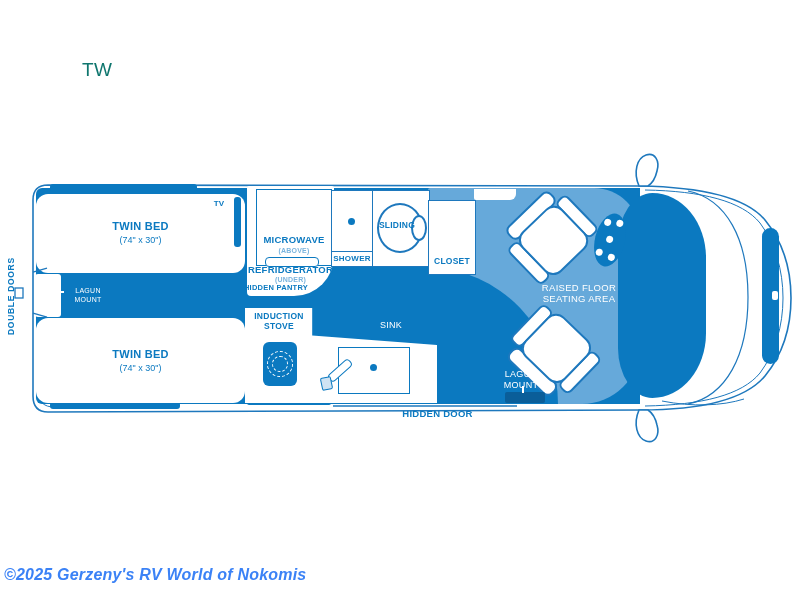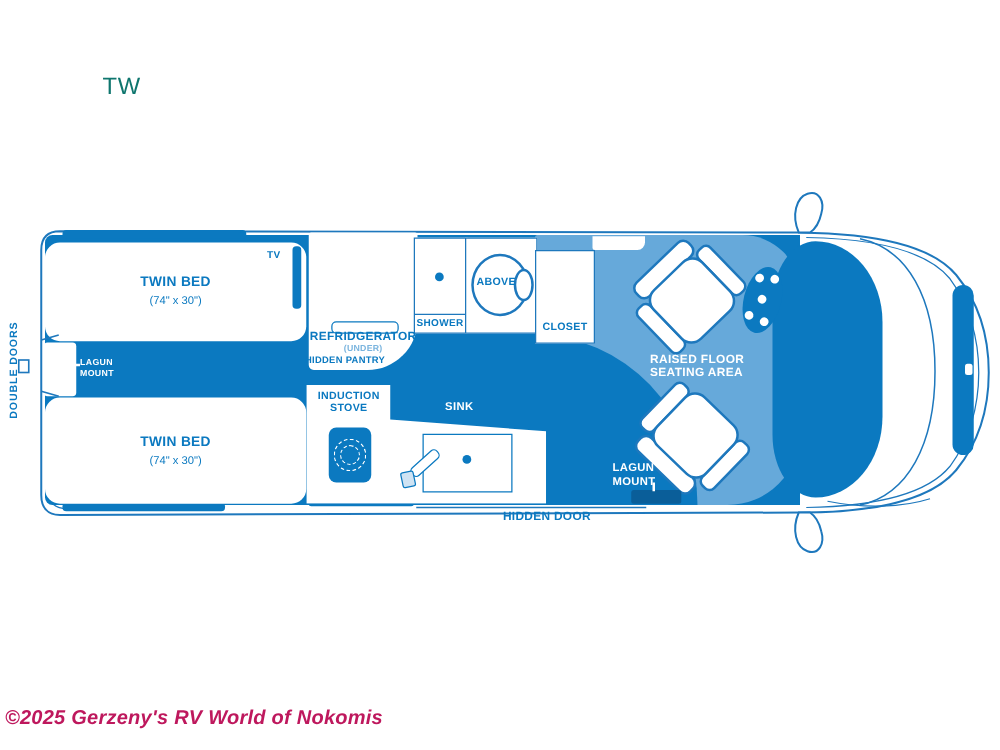--- a/index.html
+++ b/index.html
@@ -11,25 +11,25 @@
   svg.layer { position:absolute; left:0; top:0; pointer-events:none; }
   .z1{z-index:1}.z2{z-index:2}.z3{z-index:3}.z4{z-index:4}.z5{z-index:5}
   .z6{z-index:6}.z7{z-index:7}.z8{z-index:8}.z9{z-index:9}
 
   
   .bg-blue { background:#0b79c0; }
   .bg-light { background:#66a9da; }
 
   
   .lbl { color:#0b79c0; font-weight:700; letter-spacing:.25px; text-align:center; line-height:1.15; }
-  .lbl-w { color:#ffffff; font-weight:700; letter-spacing:.3px; line-height:1.2; }
+  .lbl-w { color:#ffffff; font-weight:400; letter-spacing:.3px; text-align:center; line-height:1.2; }
   .lbl-lt { color:#7ab4de; font-weight:700; letter-spacing:.2px; text-align:center; }
 
   .model-code { left:82px; top:59px; font-size:19px; color:#0f766e; letter-spacing:.5px; }
-  .watermark { left:4px; top:566px; font-size:16px; font-weight:700; font-style:italic; color:#be185d; letter-spacing:.2px; }
+  .watermark { left:4px; top:566px; font-size:16px; font-weight:700; font-style:italic; color:#3b82f6; letter-spacing:.2px; }
 
   .v-label {
     left:3px; top:240px; width:15px; height:112px;
     writing-mode:vertical-rl; transform:rotate(180deg);
     font-size:8.5px; font-weight:700; color:#0b79c0; letter-spacing:.7px;
     display:flex; align-items:center; justify-content:center;
   }
 
   
   .floor { left:36px; top:188px; width:604px; height:216px; border-radius:6px 0 0 6px; }
@@ -147,34 +147,38 @@
   <div class="abs z8 lagun-leader"></div>
   <div class="abs z8 lbl-w" style="left:64px; top:286px; width:48px; font-size:7px; line-height:9px;">
     <div>LAGUN</div>
     <div>MOUNT</div>
   </div>
 
   <div class="abs z8 lbl" style="left:206px; top:199px; width:26px; font-size:8px;">TV</div>
   <div class="abs z6 tv-bar"></div>
 
   <div class="abs z6 galley"></div>
+  <div class="abs z6 microwave-box">
+    <div class="lbl" style="position:absolute; left:0; top:45px; width:100%; font-size:9.5px;">MICROWAVE</div>
+    <div class="lbl-lt" style="position:absolute; left:0; top:57px; width:100%; font-size:7px;">(ABOVE)</div>
+  </div>
   <div class="abs z7 mw-handle"></div>
   <div class="abs z8 lbl" style="left:247px; top:265px; width:87px; font-size:9.5px;">REFRIDGERATOR</div>
   <div class="abs z8 lbl-lt" style="left:247px; top:276px; width:87px; font-size:7px;">(UNDER)</div>
   <div class="abs z8 lbl" style="left:241px; top:284px; width:70px; font-size:7.5px;">HIDDEN PANTRY</div>
 
   <div class="abs z6 room shower">
     <div class="drain" style="position:absolute; left:16px; top:27px;"></div>
     <div style="position:absolute; left:0; top:60px; width:100%; border-top:1.5px solid #1e78bd;"></div>
     <div class="lbl" style="position:absolute; left:-2px; top:63px; width:44px; font-size:8px;">SHOWER</div>
   </div>
   <div class="abs z6 room toilet-room">
     <div class="toilet-bowl"></div>
     <div class="toilet-tank"></div>
-    <div class="lbl" style="position:absolute; left:0; top:30px; width:48px; font-size:8.5px; z-index:2;">ABOVE</div>
+    <div class="lbl" style="position:absolute; left:0; top:30px; width:48px; font-size:8.5px; z-index:2;">SLIDING</div>
   </div>
   <div class="abs z6 room closet">
     <div class="lbl" style="position:absolute; left:0; top:56px; width:100%; font-size:8.5px;">CLOSET</div>
   </div>
   <div class="abs z6 ledge"></div>
 
   <div class="abs z6 counter"></div>
   <div class="abs z8 lbl" style="left:247px; top:312px; width:64px; font-size:8.5px;">
     <div>INDUCTION</div>
     <div>STOVE</div>

